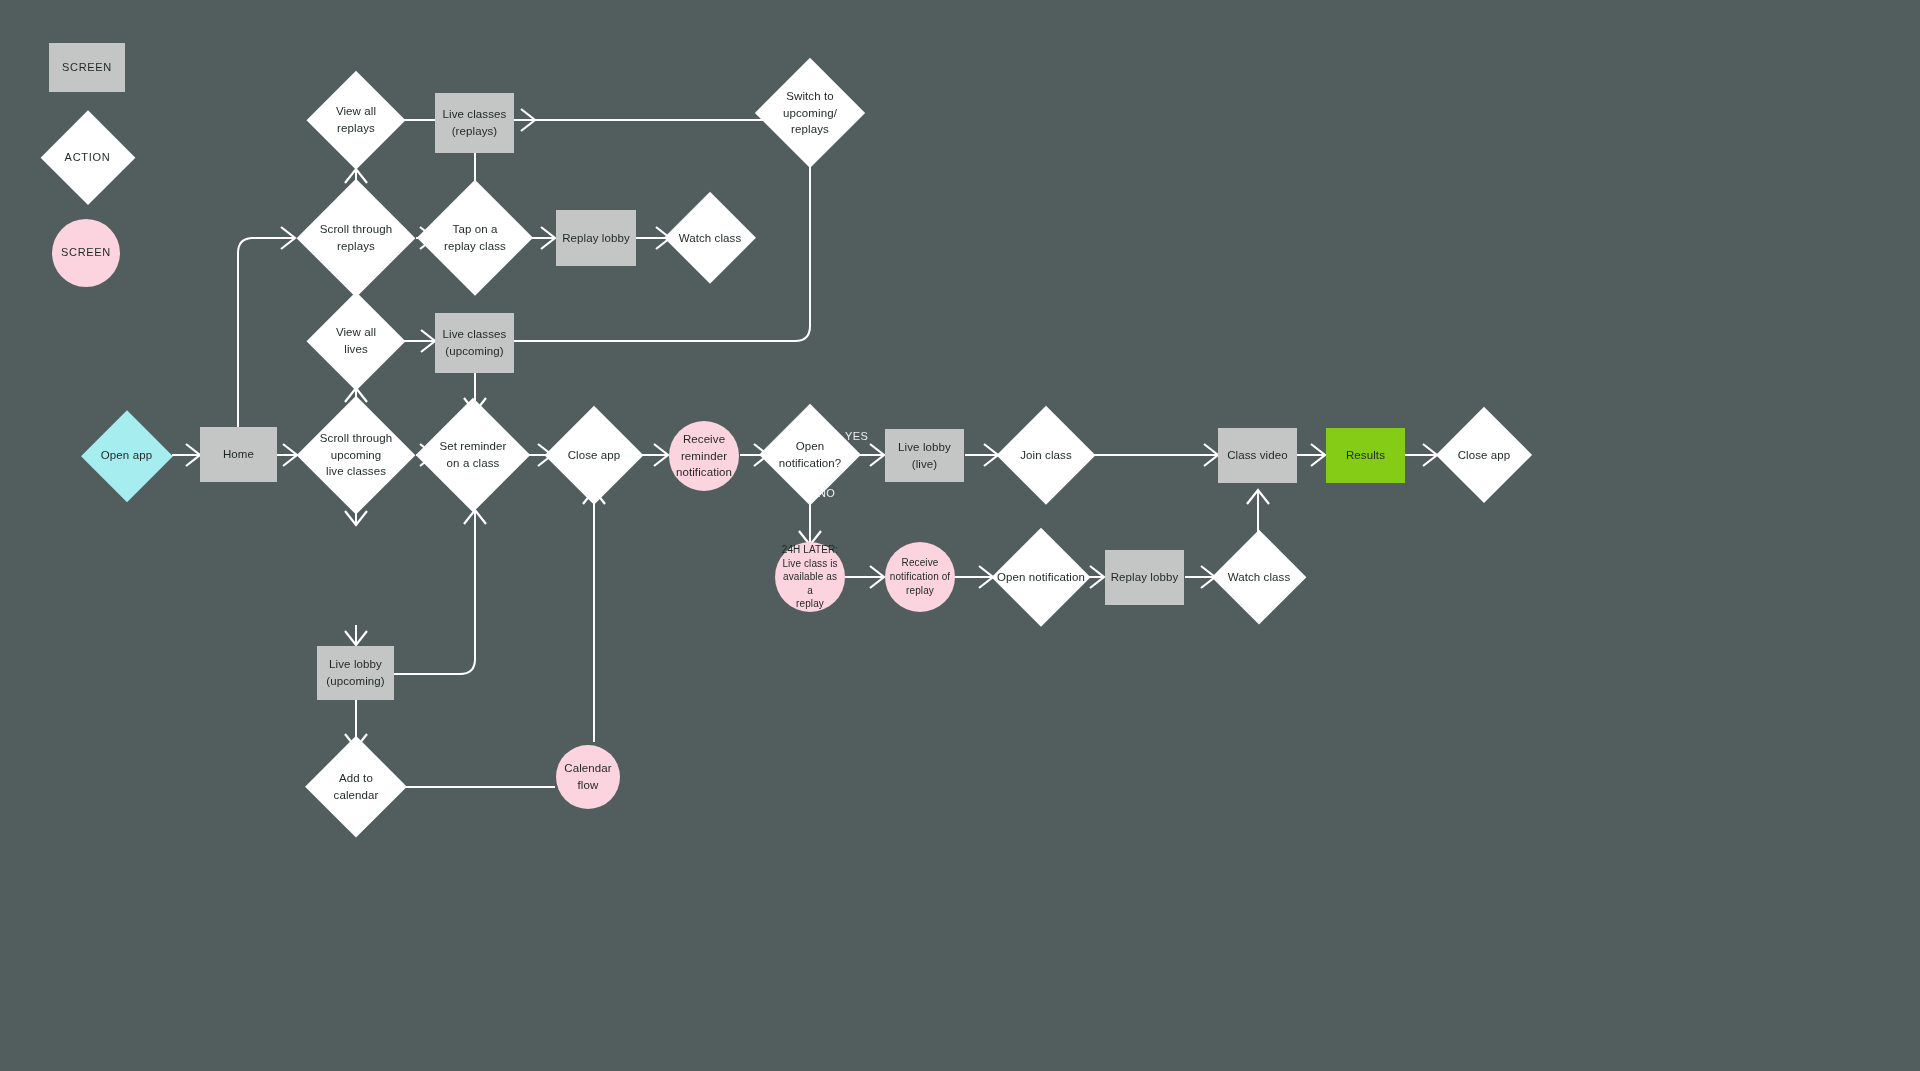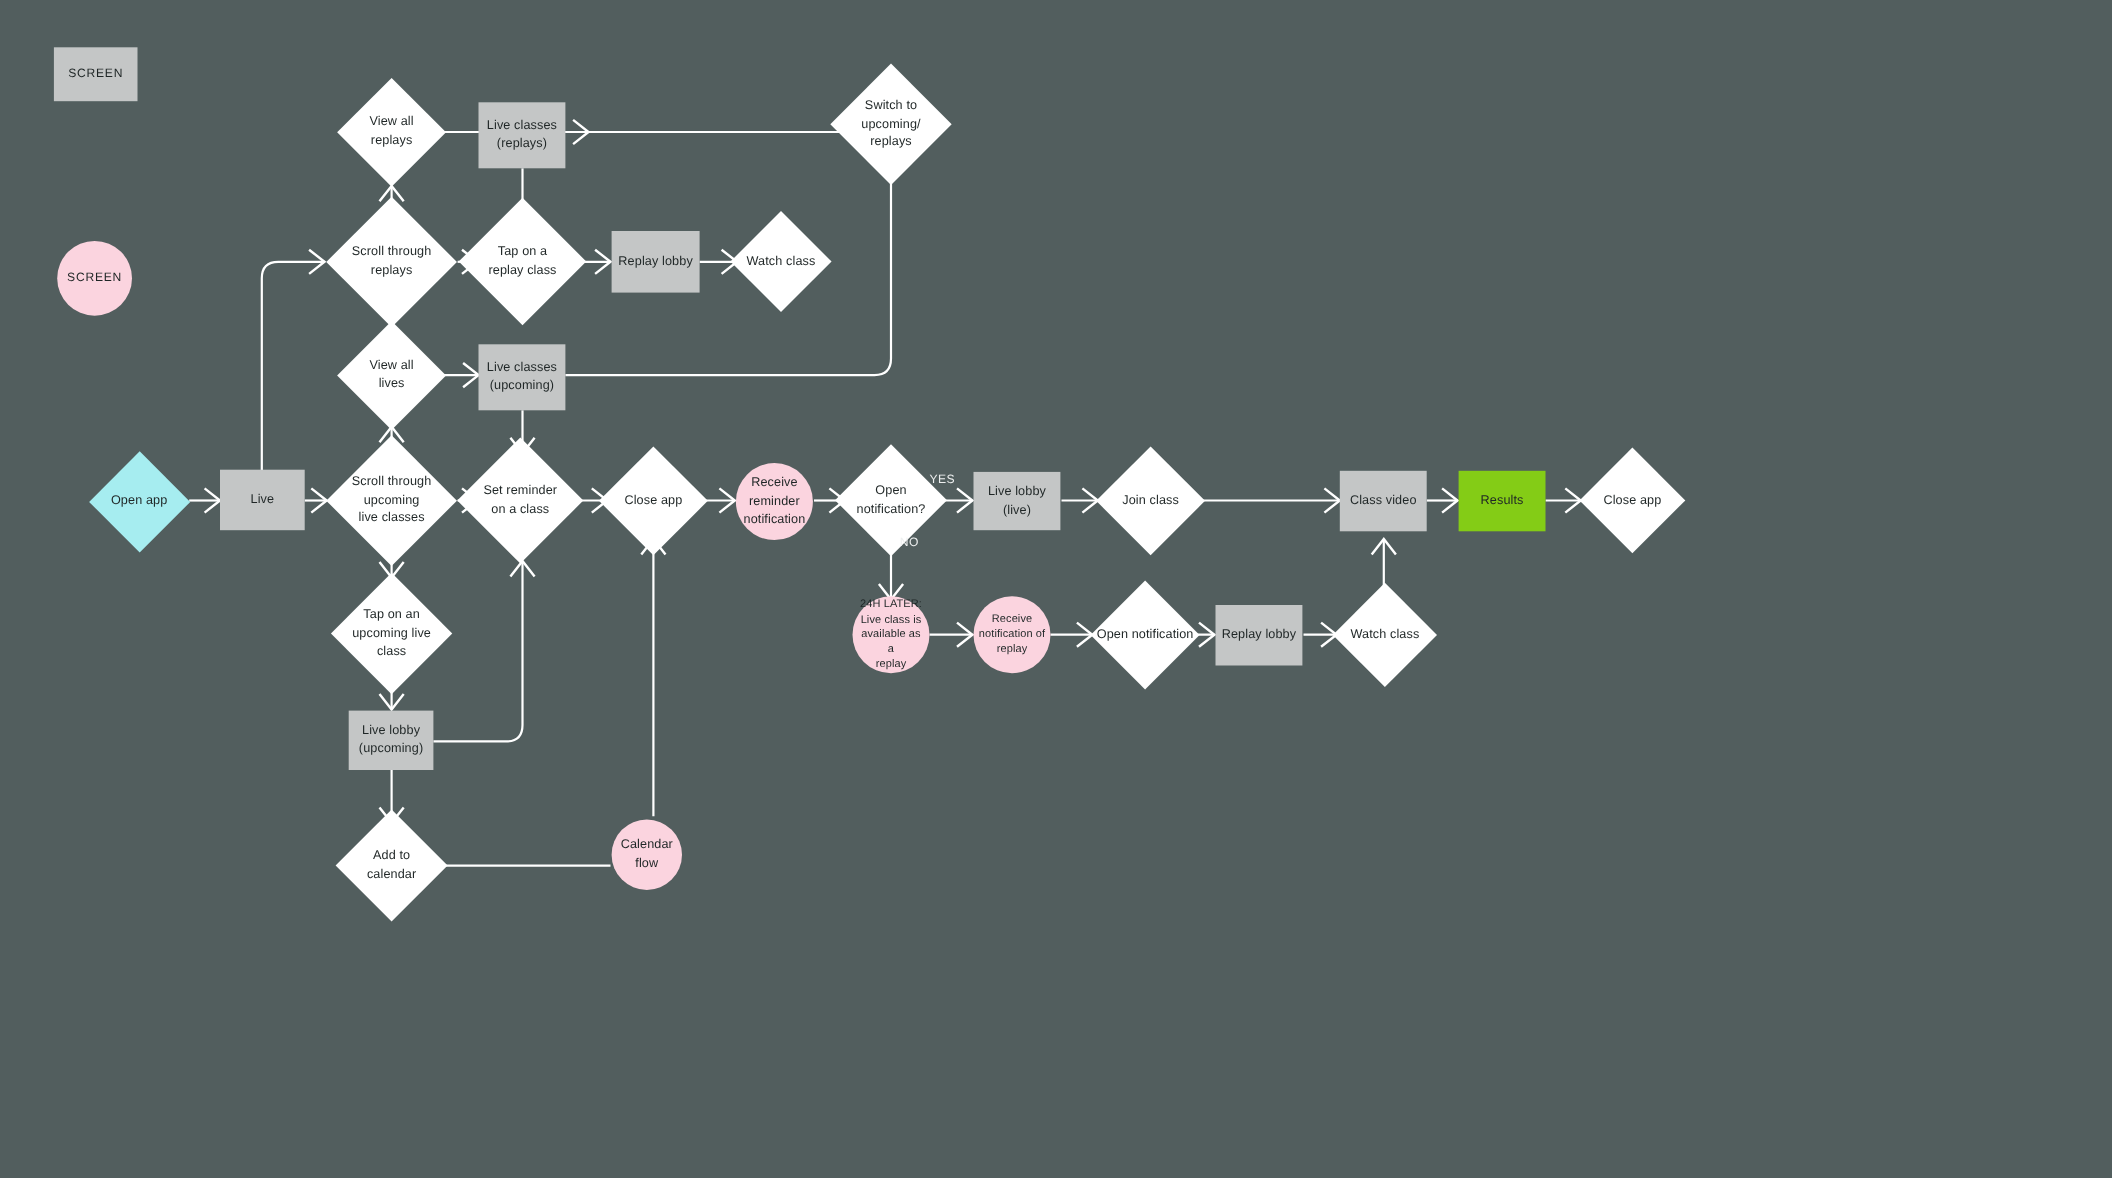--- a/index.html
+++ b/index.html
@@ -185,20 +185,23 @@
       <use href="#ah-d" x="356" y="645"></use>
       <use href="#ah-u" x="475" y="510"></use>
       <use href="#ah-d" x="356" y="748"></use>
       <use href="#ah-u" x="594" y="490"></use>
     </g>
   </svg>
 
   <div class="node shape-rect legend-cap" style="left:49px; top:43px; width:76px; height:49px;">
     <span class="lbl">SCREEN</span>
   </div>
+  <div class="node shape-diamond legend-cap" style="left:40px; top:110px; width:95px; height:95px;">
+    <span class="lbl">ACTION</span>
+  </div>
   <div class="node shape-circle legend-cap" style="left:52px; top:219px; width:68px; height:68px;">
     <span class="lbl">SCREEN</span>
   </div>
 
   <div class="node shape-diamond" style="left:307px; top:71px; width:98px; height:98px;">
     <span class="lbl">View all
 replays</span>
   </div>
   <div class="node shape-rect" style="left:435px; top:93px; width:79px; height:60px;">
     <span class="lbl">Live classes
@@ -231,21 +234,21 @@
   </div>
   <div class="node shape-rect" style="left:435px; top:313px; width:79px; height:60px;">
     <span class="lbl">Live classes
 (upcoming)</span>
   </div>
 
   <div class="node shape-diamond accent" style="left:81px; top:410px; width:91px; height:91px;">
     <span class="lbl">Open app</span>
   </div>
   <div class="node shape-rect" style="left:200px; top:427px; width:77px; height:55px;">
-    <span class="lbl">Live</span>
+    <span class="lbl">Home</span>
   </div>
   <div class="node shape-diamond" style="left:297px; top:396px; width:118px; height:118px;">
     <span class="lbl">Scroll through
 upcoming
 live classes</span>
   </div>
   <div class="node shape-diamond" style="left:416px; top:398px; width:114px; height:114px;">
     <span class="lbl">Set reminder
 on a class</span>
   </div>
@@ -272,25 +275,20 @@
   <div class="node shape-rect accent" style="left:1326px; top:428px; width:79px; height:55px;">
     <span class="lbl">Results</span>
   </div>
   <div class="node shape-diamond" style="left:1436px; top:407px; width:96px; height:96px;">
     <span class="lbl">Close app</span>
   </div>
 
   <div class="edge-label" style="left:845px; top:430px;">YES</div>
   <div class="edge-label" style="left:818px; top:487px;">NO</div>
 
-  <div class="node shape-diamond" style="left:301px; top:521px; width:110px; height:110px;">
-    <span class="lbl">Tap on an
-upcoming live
-class</span>
-  </div>
   <div class="node shape-rect" style="left:317px; top:646px; width:77px; height:54px;">
     <span class="lbl">Live lobby
 (upcoming)</span>
   </div>
   <div class="node shape-diamond" style="left:305px; top:736px; width:102px; height:102px;">
     <span class="lbl">Add to
 calendar</span>
   </div>
   <div class="node shape-circle" style="left:556px; top:745px; width:64px; height:64px;">
     <span class="lbl">Calendar

